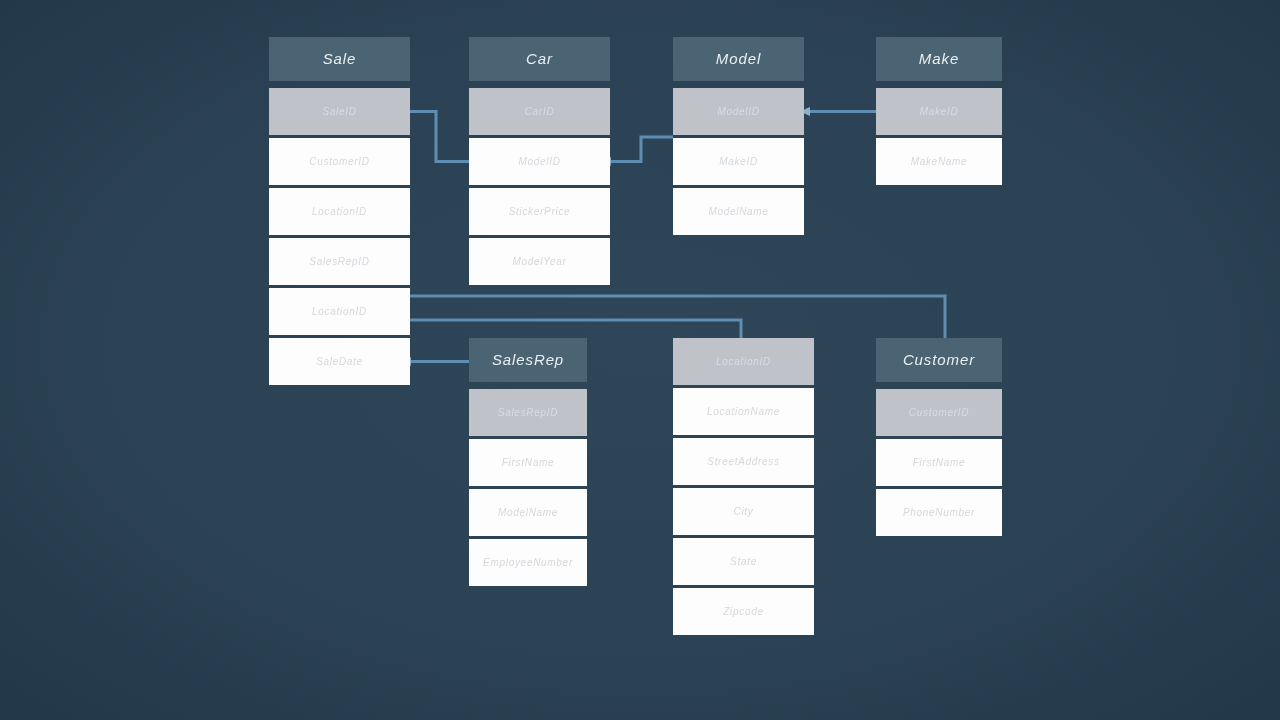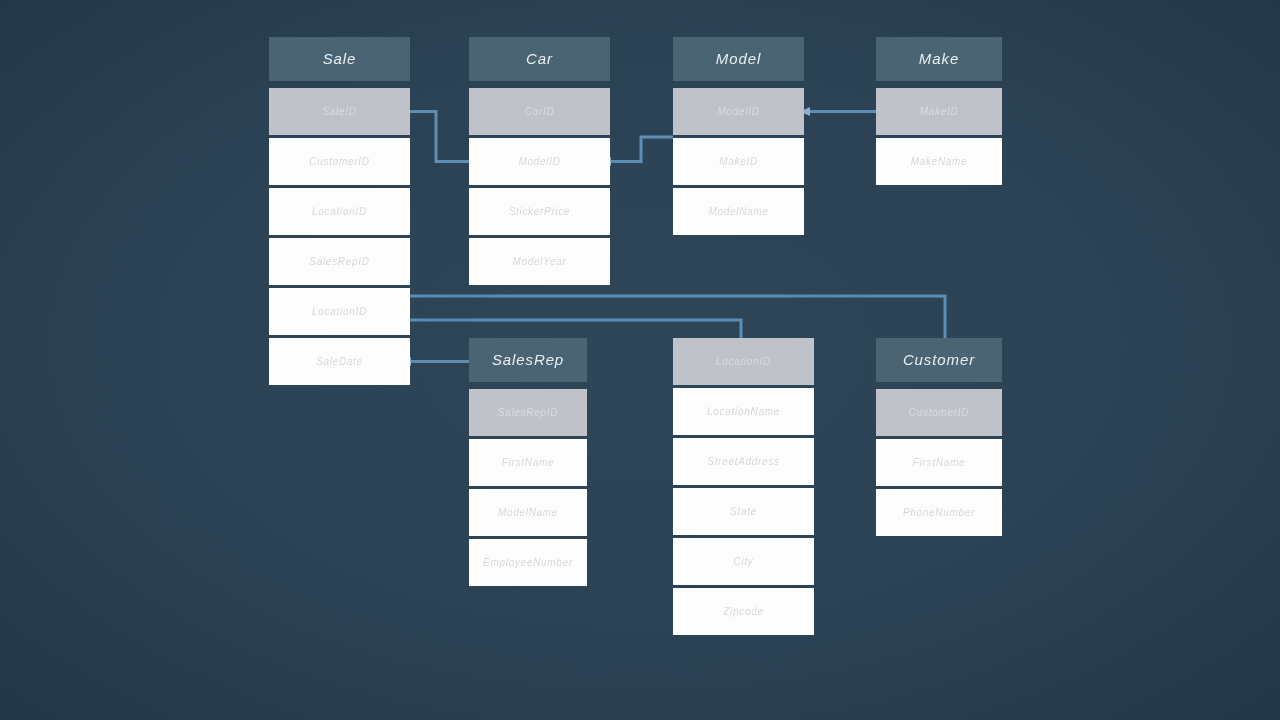--- a/index.html
+++ b/index.html
@@ -77,22 +77,22 @@
         <div class="hdr">SalesRep</div>
         <div class="row pk">SalesRepID</div>
         <div class="row">FirstName</div>
         <div class="row">ModelName</div>
         <div class="row">EmployeeNumber</div>
       </div>
       <div class="tbl" style="left: 673px; top: 338px; width: 141px;">
         <div class="row pk">LocationID</div>
         <div class="row">LocationName</div>
         <div class="row">StreetAddress</div>
+        <div class="row">City</div>
         <div class="row">State</div>
-        <div class="row">City</div>
         <div class="row">Zipcode</div>
       </div>
       <div class="tbl" style="left: 876px; top: 338px; width: 126px;">
         <div class="hdr">Customer</div>
         <div class="row pk">CustomerID</div>
         <div class="row">FirstName</div>
         <div class="row">PhoneNumber</div>
       </div>
     </div>
 </div>

